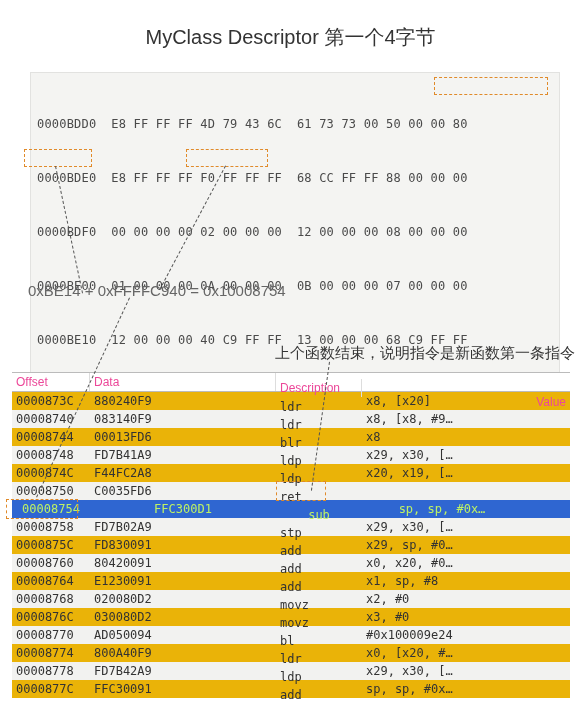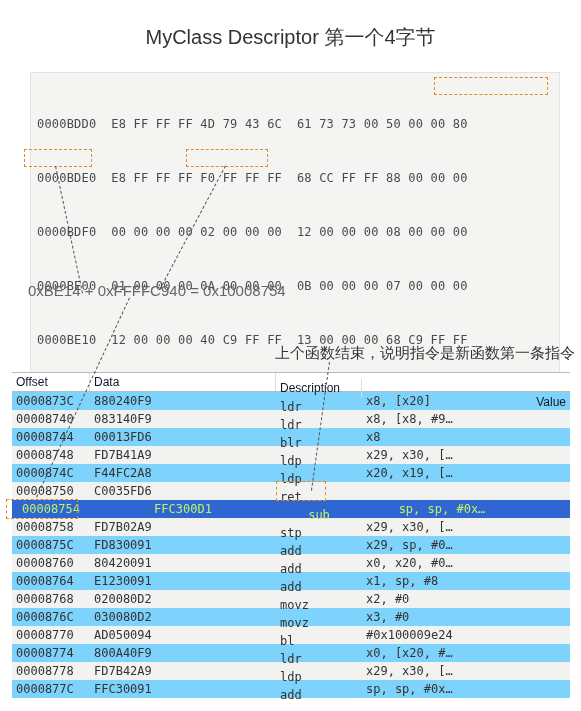--- a/index.html
+++ b/index.html
@@ -70,35 +70,35 @@
     border-top: 1px solid #bbb;
   }
   .tr {
     display: flex;
     height: 18px;
     align-items: center;
   }
   .th {
     font-family: -apple-system, BlinkMacSystemFont, Arial, sans-serif;
     font-size: 12px;
-    color: #0f172a;
+    color: #ec4899;
     background: #fff;
     border-bottom: 1px solid #bbb;
   }
   .th .cell {
     border-right: 1px solid #ddd;
   }
   .th .cell:last-child { border-right: none; }
   .cell { padding: 0 4px; box-sizing: border-box; overflow: hidden; text-overflow: ellipsis; white-space: nowrap; }
   .c-off { width: 78px; }
   .c-data { width: 186px; }
   .c-mnem { width: 86px; margin-top: 12px; }
   .c-ops { width: 160px; }
   .c-val { flex: 1; text-align: right; margin-top: 40px; }
-  .alt0 { background: #7dd3fc; }
+  .alt0 { background: #eab308; }
   .alt1 { background: #f2f2f0; }
   .row-sel { background: #2f66d1; color: #bef264; text-align: center; }
 
   
   .dashed {
     position: absolute;
     border: 1px dashed #e08a2a;
     pointer-events: none;
   }
 

